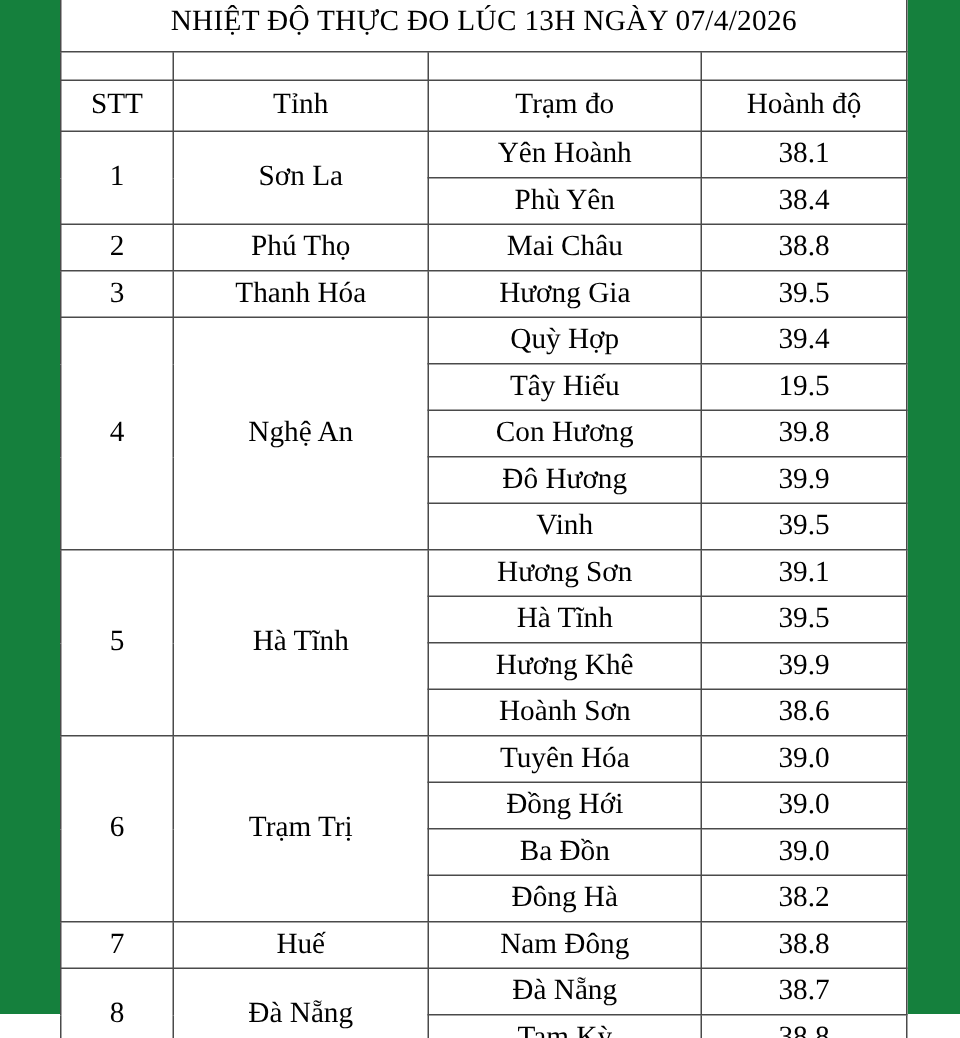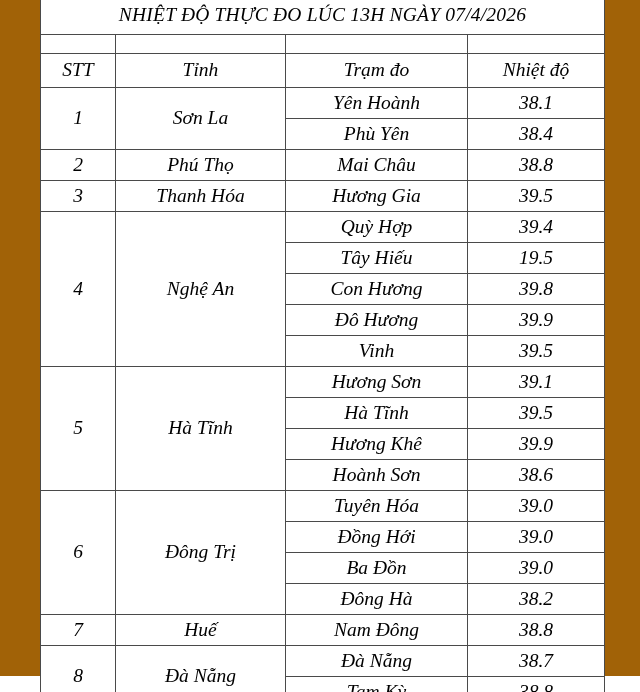--- a/index.html
+++ b/index.html
@@ -12,22 +12,21 @@
     height: 692px;
     overflow: hidden;
     font-family: "Liberation Serif", "DejaVu Serif", serif;
     color: #000000;
   }
 
   .page {
     position: relative;
     width: 640px;
     height: 676px;
-    background: #a16207;
-    font-style: italic;
+    background: #15803d;
   }
 
   
   .table-wrap {
     position: absolute;
     left: 40px;
     top: -2px;
     width: 564px;
   }
 
@@ -108,21 +107,21 @@
         <tr class="spacer-row">
           <td></td>
           <td></td>
           <td></td>
           <td></td>
         </tr>
         <tr>
           <td class="head-cell">STT</td>
           <td class="head-cell">Tỉnh</td>
           <td class="head-cell">Trạm đo</td>
-          <td class="head-cell">Nhiệt độ</td>
+          <td class="head-cell">Hoành độ</td>
         </tr>
 
       <tr>
             <td class="data-cell group-cell" rowspan="2">1</td>
             <td class="data-cell group-cell" rowspan="2">Sơn La</td>
             <td class="data-cell">Yên Hoành</td>
             <td class="num-cell">38.1</td>
           </tr>
           <tr>
             <td class="data-cell">Phù Yên</td>
@@ -175,21 +174,21 @@
           <tr>
             <td class="data-cell">Hương Khê</td>
             <td class="num-cell">39.9</td>
           </tr>
           <tr>
             <td class="data-cell">Hoành Sơn</td>
             <td class="num-cell">38.6</td>
           </tr>
           <tr>
             <td class="data-cell group-cell" rowspan="4">6</td>
-            <td class="data-cell group-cell" rowspan="4">Đông Trị</td>
+            <td class="data-cell group-cell" rowspan="4">Trạm Trị</td>
             <td class="data-cell">Tuyên Hóa</td>
             <td class="num-cell">39.0</td>
           </tr>
           <tr>
             <td class="data-cell">Đồng Hới</td>
             <td class="num-cell">39.0</td>
           </tr>
           <tr>
             <td class="data-cell">Ba Đồn</td>
             <td class="num-cell">39.0</td>

